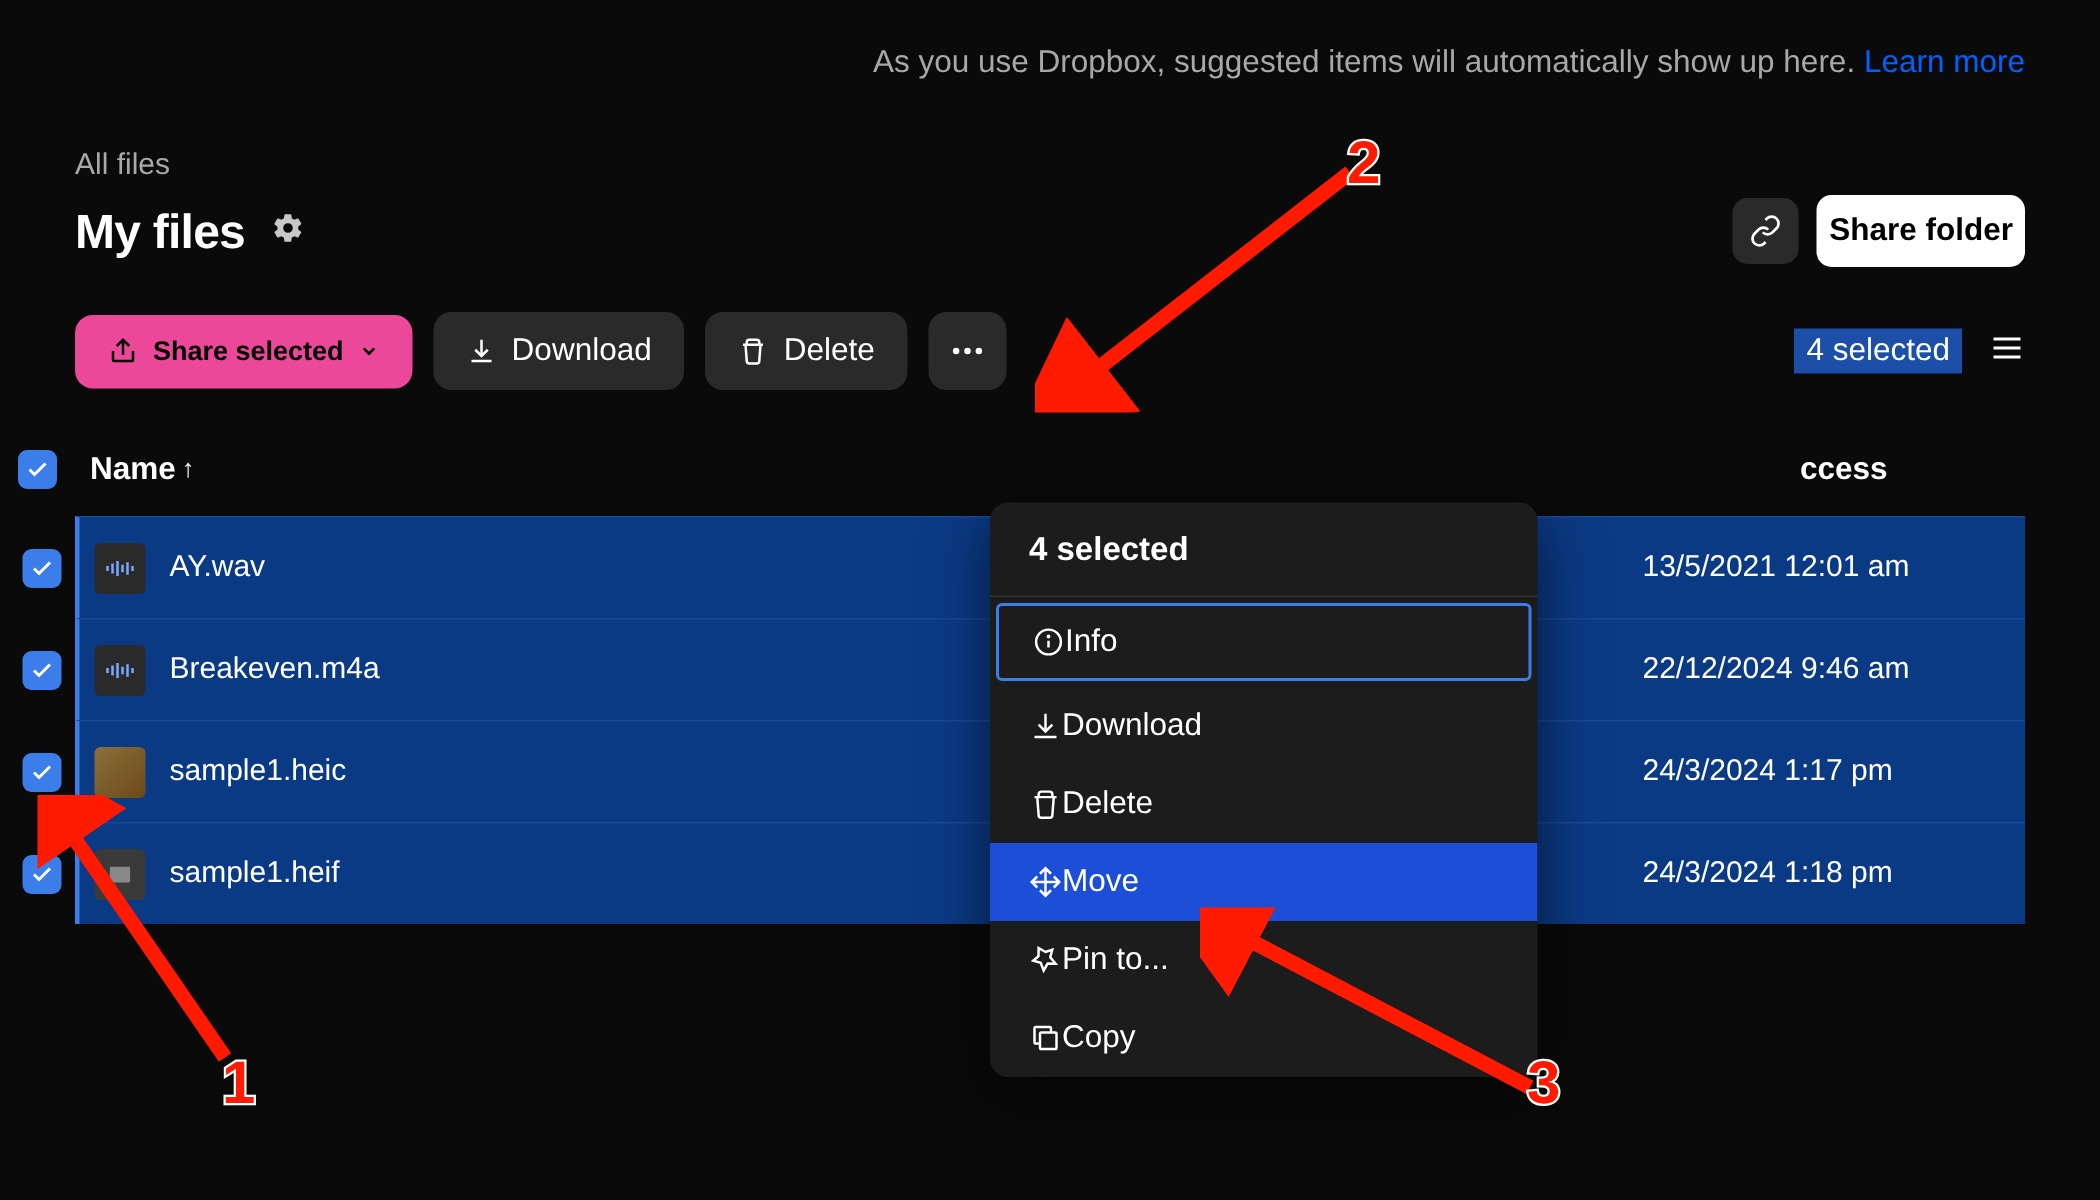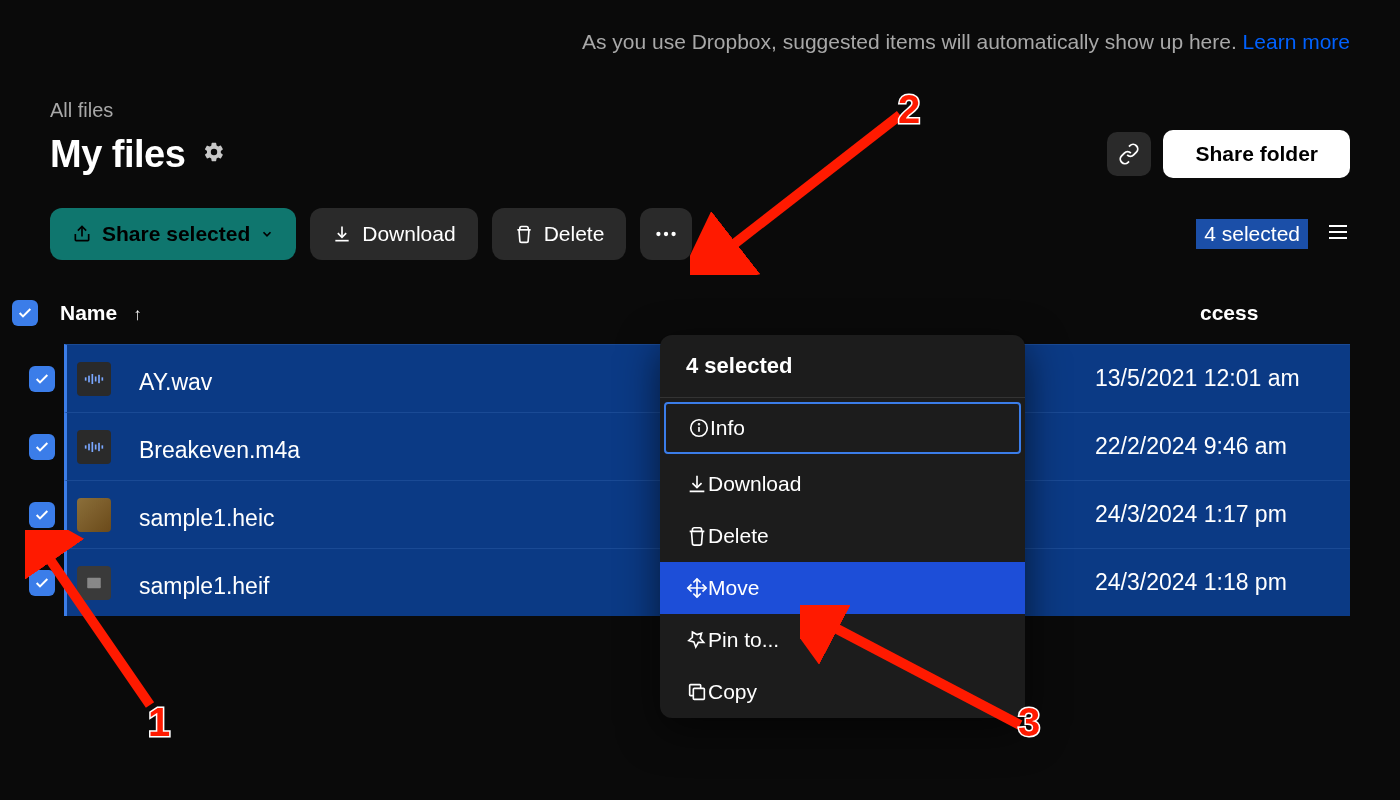--- a/index.html
+++ b/index.html
@@ -11,46 +11,46 @@
   height: 800px;
   overflow: hidden;
   position: relative;
 }
 .container { padding: 20px 50px 0 50px; }
 .hint { color: #a8a8a8; font-size: 21px; margin-bottom: 45px; margin-top: 10px; text-align: right; }
 .hint a { color: #0061fe; text-decoration: none; }
 .breadcrumb { color: #a8a8a8; font-size: 20px; margin-bottom: 8px; }
 .title-row { display: flex; align-items: center; justify-content: space-between; margin-bottom: 30px; }
 .title-left { display: flex; align-items: center; gap: 18px; }
-.page-title { font-size: 38px; font-weight: 600; letter-spacing: -0.5px; }
+.page-title { font-size: 32px; font-weight: 600; letter-spacing: -0.5px; }
 .gear-icon svg { width: 22px; height: 22px; fill: #c8c8c8; }
 .title-right { display: flex; align-items: center; gap: 12px; }
 .icon-square-btn { width: 44px; height: 44px; border-radius: 10px; background: #2a2a2a; display: flex; align-items: center; justify-content: center; cursor: pointer; }
-.share-folder-btn { background: #fff; color: #000; border-radius: 10px; padding: 12px 32px; font-size: 21px; font-weight: 600; cursor: pointer; border: none; }
+.share-folder-btn { background: #fff; color: #000; border-radius: 10px; padding: 12px 8px; font-size: 21px; font-weight: 600; cursor: pointer; border: none; }
 .toolbar-row { display: flex; align-items: center; justify-content: space-between; margin-bottom: 30px; }
 .toolbar-left { display: flex; gap: 14px; align-items: center; }
-.btn-white { background: #0f766e; color: #000; border-radius: 12px; padding: 14px 22px; font-size: 21px; font-weight: 600; display: flex; align-items: center; gap: 10px; cursor: pointer; border: none; }
+.btn-white { background: #ec4899; color: #000; border-radius: 12px; padding: 14px 22px; font-size: 18px; font-weight: 600; display: flex; align-items: center; gap: 10px; cursor: pointer; border: none; }
 .btn-dark { background: #2a2a2a; color: #fff; border-radius: 12px; padding: 14px 22px; font-size: 21px; font-weight: 500; display: flex; align-items: center; gap: 10px; cursor: pointer; border: none; }
 .btn-icon-dark { background: #2a2a2a; width: 52px; height: 52px; border-radius: 12px; display: flex; align-items: center; justify-content: center; cursor: pointer; }
 .toolbar-right { display: flex; align-items: center; gap: 18px; }
 .selected-badge { background: #1b4fa8; color: #fff; padding: 3px 8px; font-size: 21px; font-weight: 500; }
 .view-toggle svg { width: 24px; height: 24px; stroke: #fff; }
 
 .table { position: relative; margin-left: -45px; }
 .table-header { display: flex; align-items: center; padding: 10px 0 18px 0; font-size: 21px; font-weight: 600; }
 .col-check { width: 55px; display: flex; align-items: center; justify-content: flex-start; padding-left: 7px; }
-.col-name { flex: 1; display: flex; align-items: flex-end; gap: 16px; }
+.col-name { flex: 1; display: flex; align-items: center; gap: 4px; }
 .col-access { width: 150px; }
 .col-modified { width: 255px; }
 .sort-arrow { font-size: 17px; }
 
 .checkbox { width: 26px; height: 26px; border-radius: 6px; background: #3b7de9; display: flex; align-items: center; justify-content: center; cursor: pointer; }
 .checkbox svg { width: 16px; height: 16px; stroke: #fff; stroke-width: 3; fill: none; }
 
-.row { display: flex; align-items: center; background: #0b3a85; border-top: 1px solid #1a4a95; height: 68px; font-size: 23px; border-left: 3px solid #3b7de9; margin-left: 59px; }
+.row { display: flex; align-items: center; background: #0b3a85; border-top: 1px solid #1a4a95; height: 68px; font-size: 20px; border-left: 3px solid #3b7de9; margin-left: 45px; }
 .row .col-check { margin-left: -45px; }
 .file-icon { width: 34px; height: 34px; background: #2a2a2a; border-radius: 4px; display: flex; align-items: center; justify-content: center; margin-right: 12px; }
 .file-icon.audio svg { width: 20px; height: 14px; }
 .file-icon.img { background: linear-gradient(135deg,#8b6f3a,#6b4a1a); }
 .file-icon.heif { background: #3a3a3a; }
 .file-icon.heif svg { width: 18px; height: 18px; fill: #888; }
 
 
 .menu { position: absolute; top: 335px; left: 660px; width: 365px; background: #1c1c1c; border-radius: 12px; box-shadow: 0 12px 40px rgba(0,0,0,0.6); overflow: hidden; font-size: 21px; }
 .menu-header { padding: 18px 26px; font-weight: 600; border-bottom: 1px solid #333; font-size: 22px; }
@@ -203,21 +203,21 @@
                 <rect x="5" y="2" width="2" height="8" fill="#7aa7ff"></rect>
                 <rect x="9" y="0" width="2" height="12" fill="#7aa7ff"></rect>
                 <rect x="13" y="3" width="2" height="6" fill="#7aa7ff"></rect>
                 <rect x="17" y="1" width="2" height="10" fill="#7aa7ff"></rect>
                 <rect x="21" y="4" width="2" height="4" fill="#7aa7ff"></rect>
               </svg>
             </div>
             <span>Breakeven.m4a</span>
           </div>
           <div class="col-access"></div>
-          <div class="col-modified">22/2/2024 9:46 am</div>
+          <div class="col-modified">22/12/2024 9:46 am</div>
         </div>
         <div class="row">
           <div class="col-check">
             <div class="checkbox">
               <svg viewBox="0 0 24 24">
                 <polyline points="4 12 9 17 20 6"></polyline>
               </svg>
             </div>
           </div>
           <div class="col-name">

